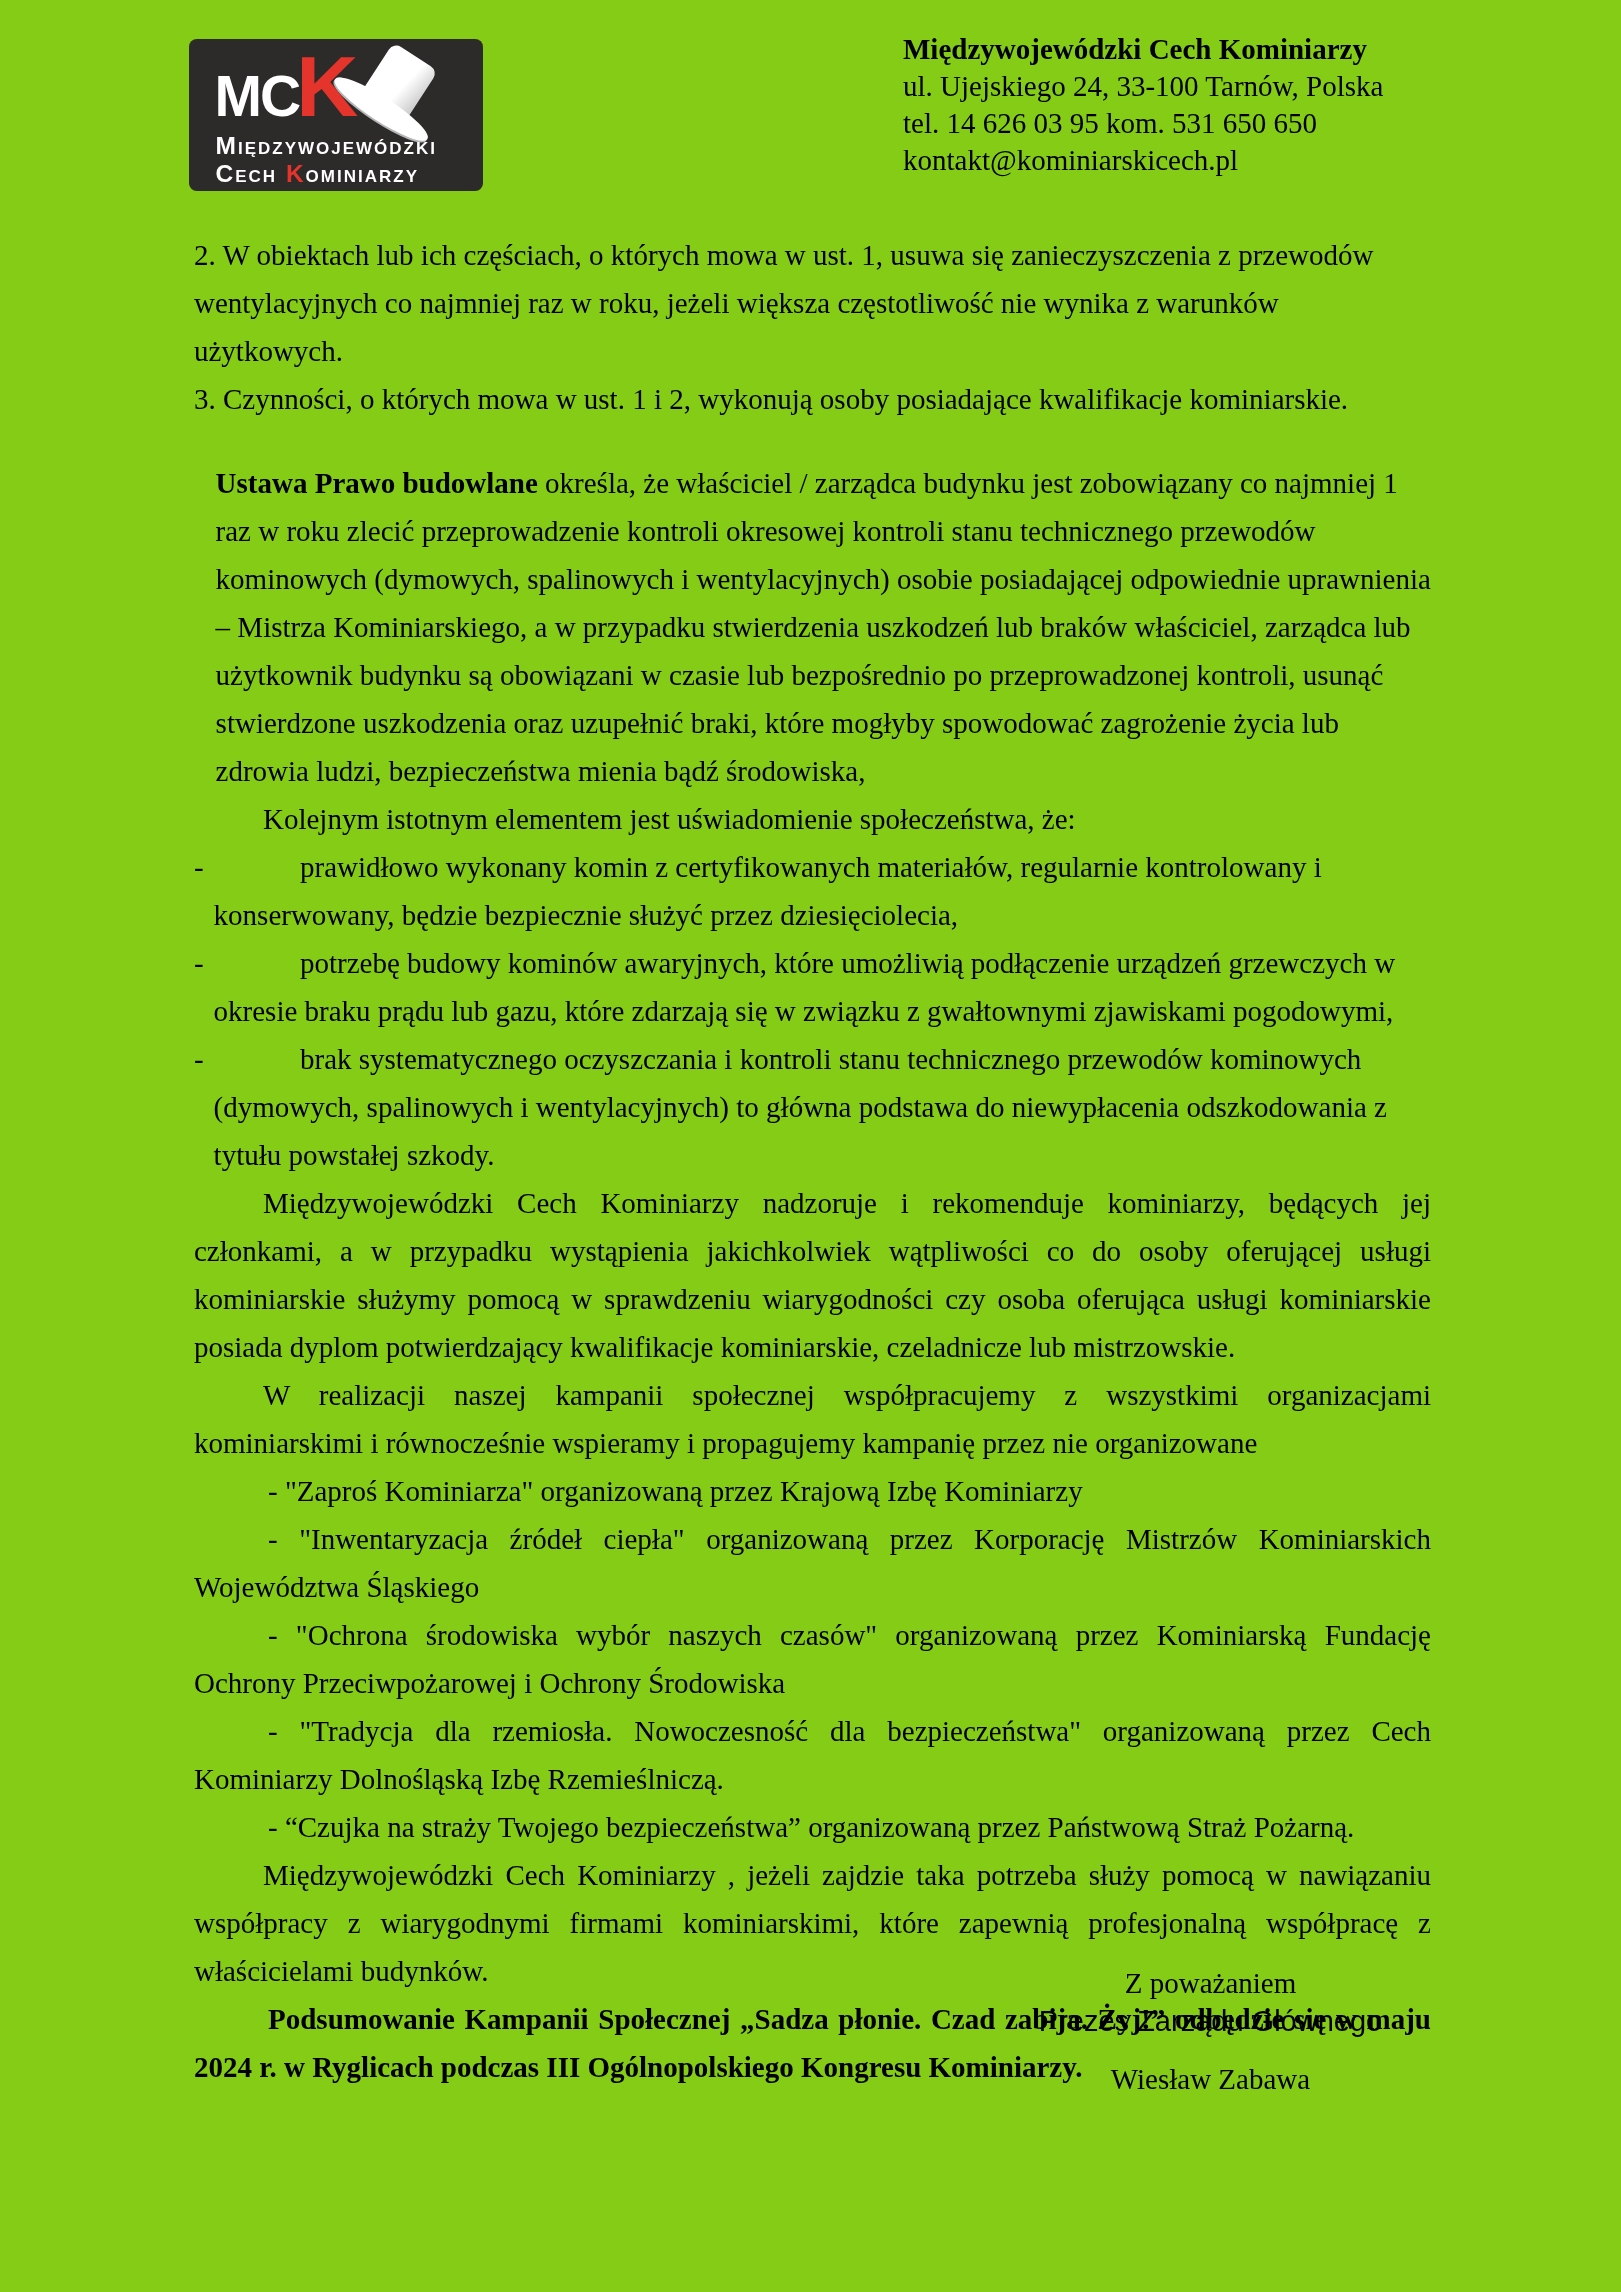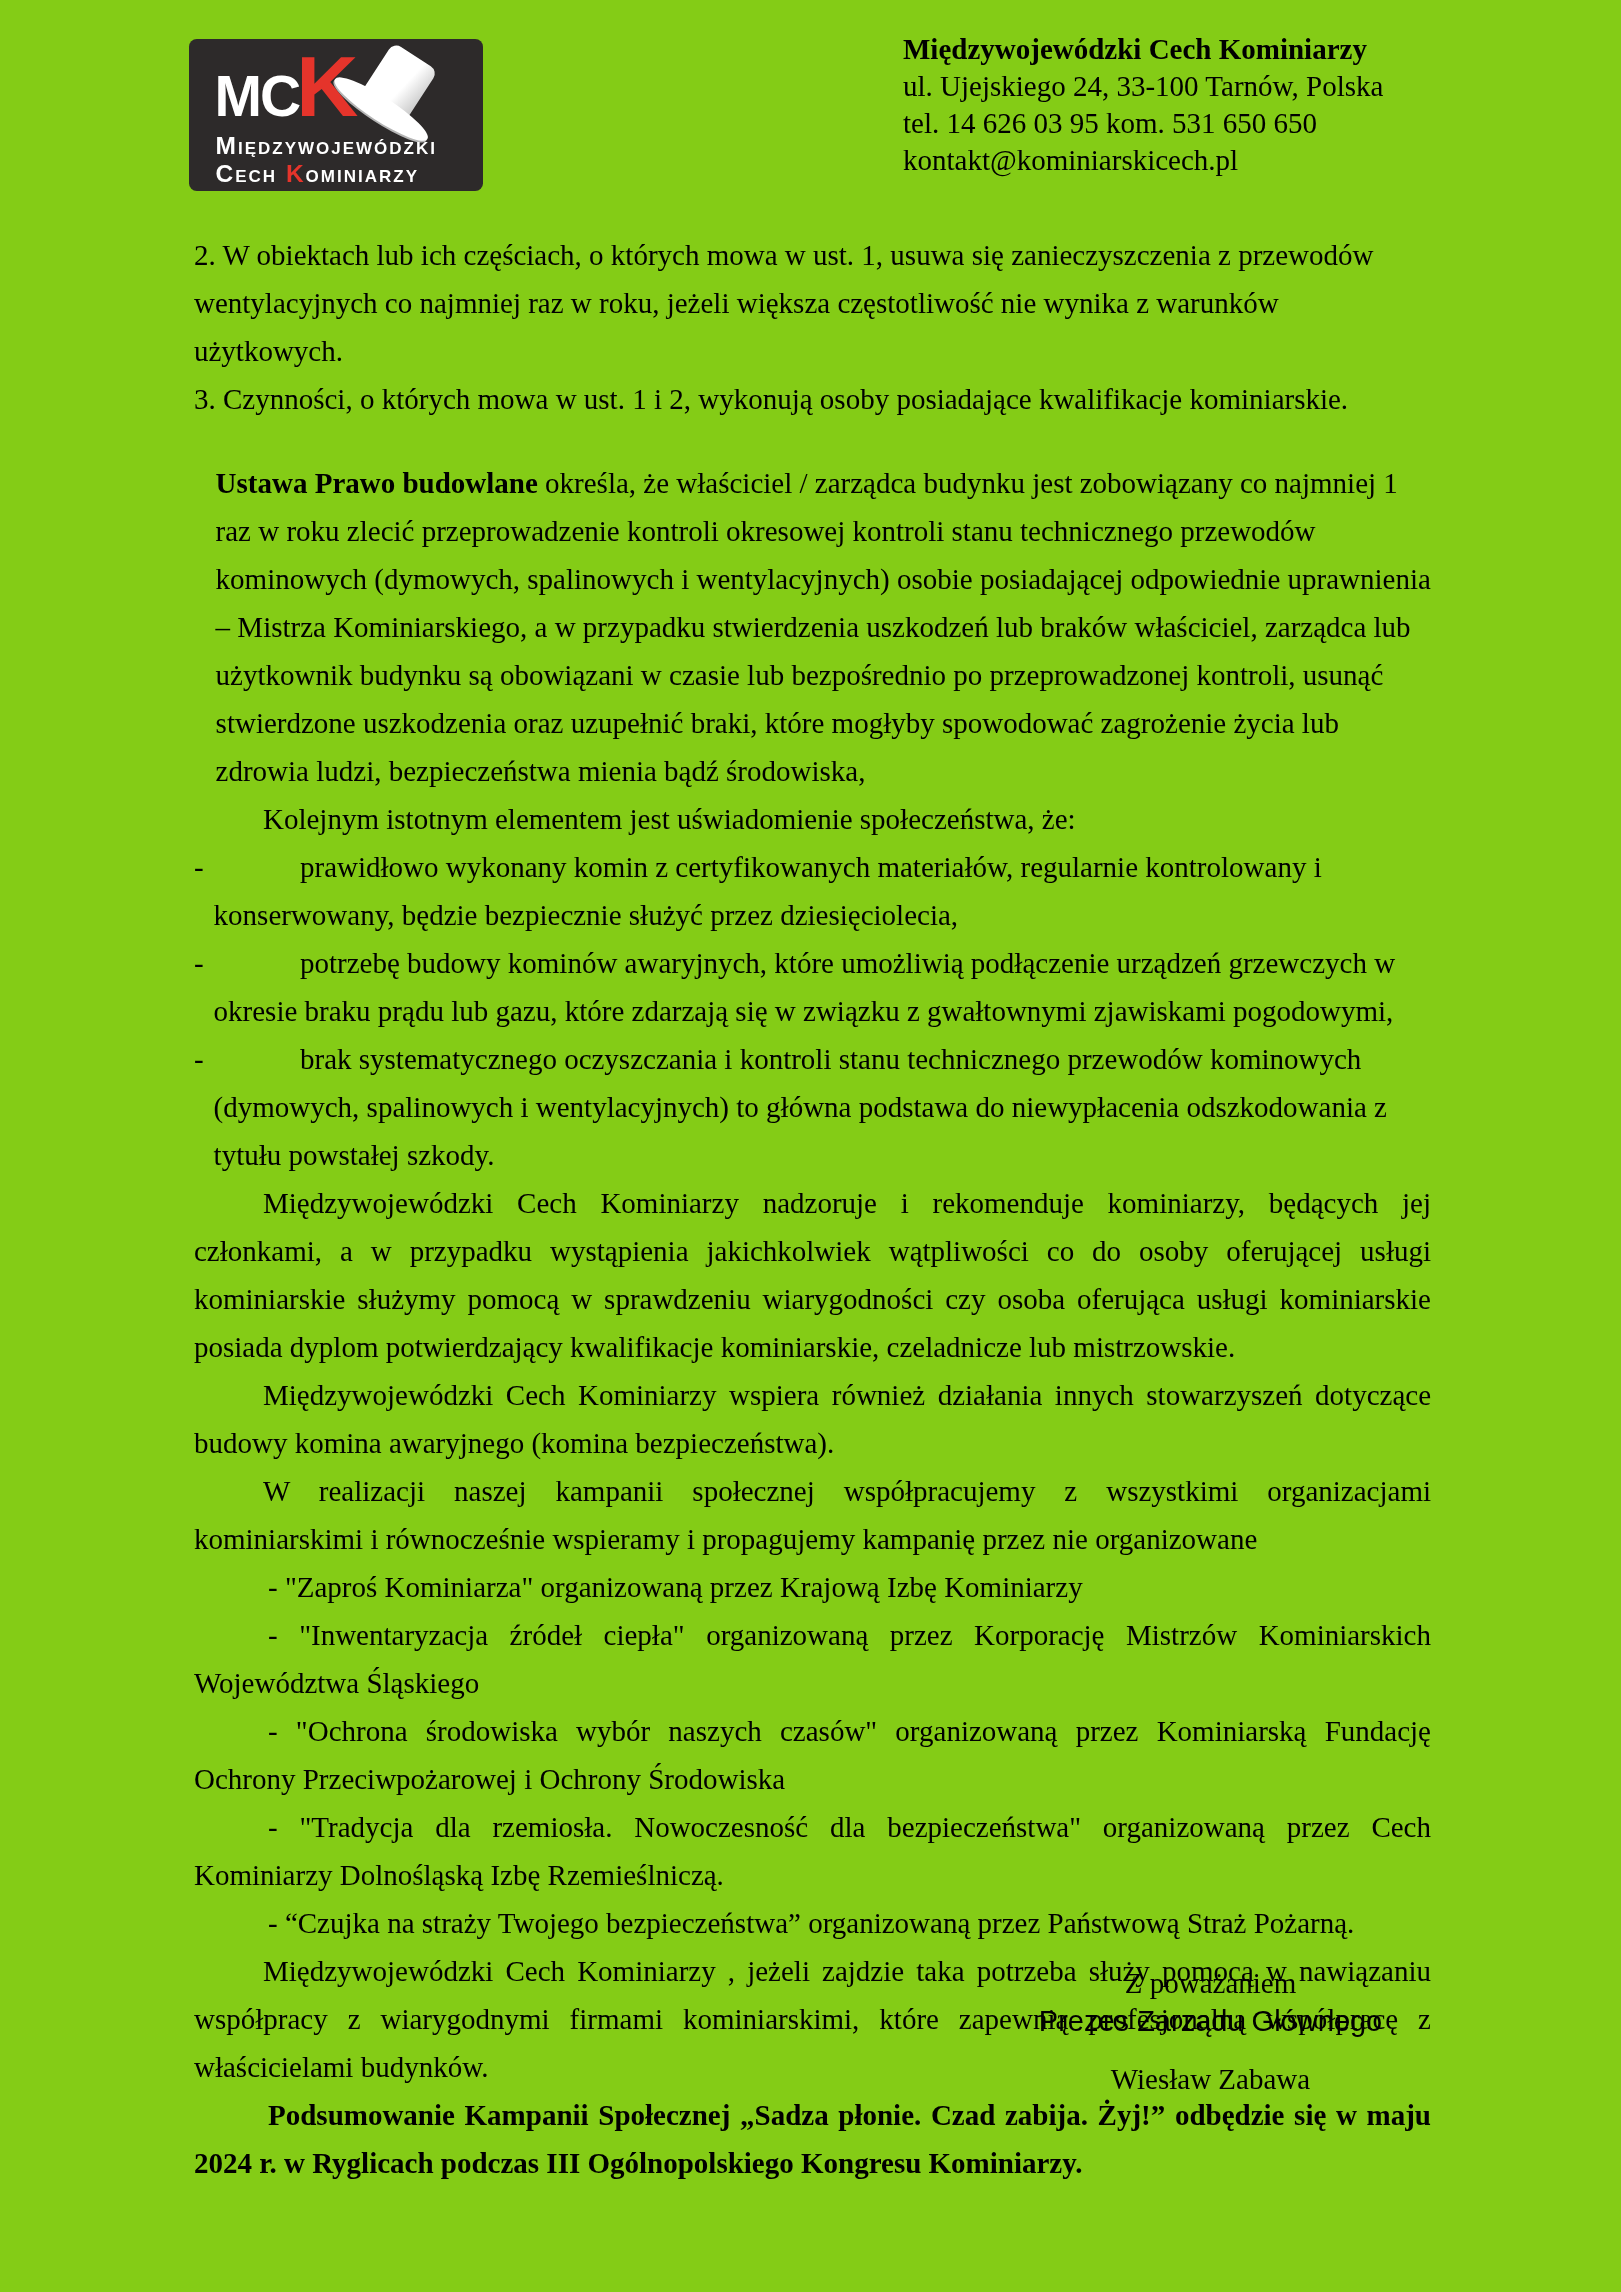--- a/index.html
+++ b/index.html
@@ -100,21 +100,20 @@
 
   <div class="doc">
       <p class="plain"><span>2. W obiektach lub ich częściach, o których mowa w ust. 1, usuwa się zanieczyszczenia z przewodów wentylacyjnych co najmniej raz w roku, jeżeli większa częstotliwość nie wynika z warunków użytkowych.</span></p>
       <p class="plain"><span>3. Czynności, o których mowa w ust. 1 i 2, wykonują osoby posiadające kwalifikacje kominiarskie.</span></p>
       <p class="inset gap"><b>Ustawa Prawo budowlane</b><span> określa, że właściciel / zarządca budynku jest zobowiązany co najmniej 1 raz w roku zlecić przeprowadzenie kontroli okresowej kontroli stanu technicznego przewodów kominowych (dymowych, spalinowych i wentylacyjnych) osobie posiadającej odpowiednie uprawnienia – Mistrza Kominiarskiego, a w przypadku stwierdzenia uszkodzeń lub braków właściciel, zarządca lub użytkownik budynku są obowiązani w czasie lub bezpośrednio po przeprowadzonej kontroli, usunąć stwierdzone uszkodzenia oraz uzupełnić braki, które mogłyby spowodować zagrożenie życia lub zdrowia ludzi, bezpieczeństwa mienia bądź środowiska,</span></p>
       <p class="indent"><span>Kolejnym istotnym elementem jest uświadomienie społeczeństwa, że:</span></p>
       <p class="dash-p"><span class="dash-cell">-</span><span>prawidłowo wykonany komin z certyfikowanych materiałów, regularnie kontrolowany i konserwowany, będzie bezpiecznie służyć przez dziesięciolecia,</span></p>
       <p class="dash-p"><span class="dash-cell">-</span><span>potrzebę budowy kominów awaryjnych, które umożliwią podłączenie urządzeń grzewczych w okresie braku prądu lub gazu, które zdarzają się w związku z gwałtownymi zjawiskami pogodowymi,</span></p>
       <p class="dash-p"><span class="dash-cell">-</span><span>brak systematycznego oczyszczania i kontroli stanu technicznego przewodów kominowych (dymowych, spalinowych i wentylacyjnych) to główna podstawa do niewypłacenia odszkodowania z tytułu powstałej szkody.</span></p>
       <p class="indent justify"><span>Międzywojewódzki Cech Kominiarzy nadzoruje i rekomenduje kominiarzy, będących jej członkami, a w przypadku wystąpienia jakichkolwiek wątpliwości co do osoby oferującej usługi kominiarskie służymy pomocą w sprawdzeniu wiarygodności czy osoba oferująca usługi kominiarskie posiada dyplom potwierdzający kwalifikacje kominiarskie, czeladnicze lub mistrzowskie.</span></p>
-      <p class="indent justify"><span>Międzywojewódzki Cech Kominiarzy wspiera również działania innych stowarzyszeń dotyczące budowy komina awaryjnego (komina bezpieczeństwa).</span></p>
       <p class="indent justify"><span>W realizacji naszej kampanii społecznej współpracujemy z wszystkimi organizacjami kominiarskimi i równocześnie wspieramy i propagujemy kampanię przez nie organizowane</span></p>
       <p class="item justify"><span>- "Zaproś Kominiarza" organizowaną przez Krajową Izbę Kominiarzy</span></p>
       <p class="item justify"><span>- "Inwentaryzacja źródeł ciepła" organizowaną przez Korporację Mistrzów Kominiarskich Województwa Śląskiego</span></p>
       <p class="item justify"><span>- "Ochrona środowiska wybór naszych czasów" organizowaną przez Kominiarską Fundację Ochrony Przeciwpożarowej i Ochrony Środowiska</span></p>
       <p class="item justify"><span>- "Tradycja dla rzemiosła. Nowoczesność dla bezpieczeństwa" organizowaną przez Cech Kominiarzy Dolnośląską Izbę Rzemieślniczą.</span></p>
       <p class="item justify"><span>- “Czujka na straży Twojego bezpieczeństwa” organizowaną przez Państwową Straż Pożarną.</span></p>
       <p class="indent justify"><span>Międzywojewódzki Cech Kominiarzy ,  jeżeli zajdzie taka potrzeba służy pomocą w nawiązaniu współpracy z wiarygodnymi firmami kominiarskimi,  które zapewnią profesjonalną współpracę z właścicielami budynków.</span></p>
       <p class="item justify bold"><b>Podsumowanie Kampanii Społecznej „Sadza płonie. Czad zabija. Żyj!” odbędzie się w maju 2024 r. w Ryglicach podczas III Ogólnopolskiego Kongresu Kominiarzy.</b></p>
     </div>
 

